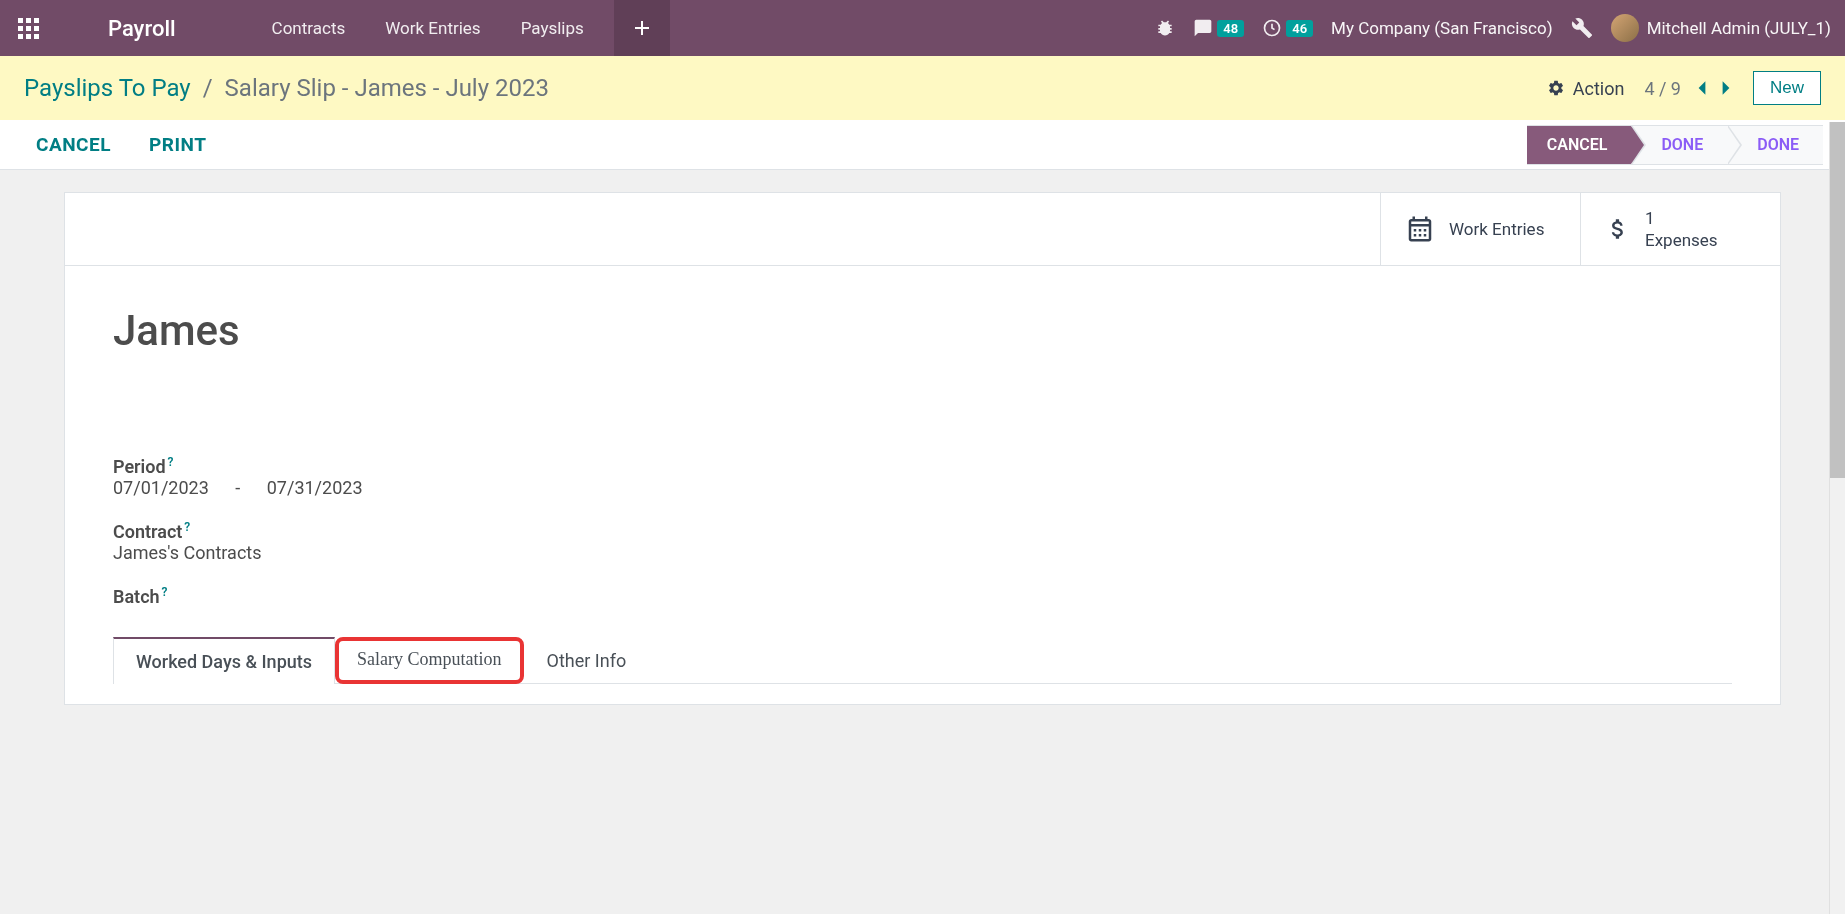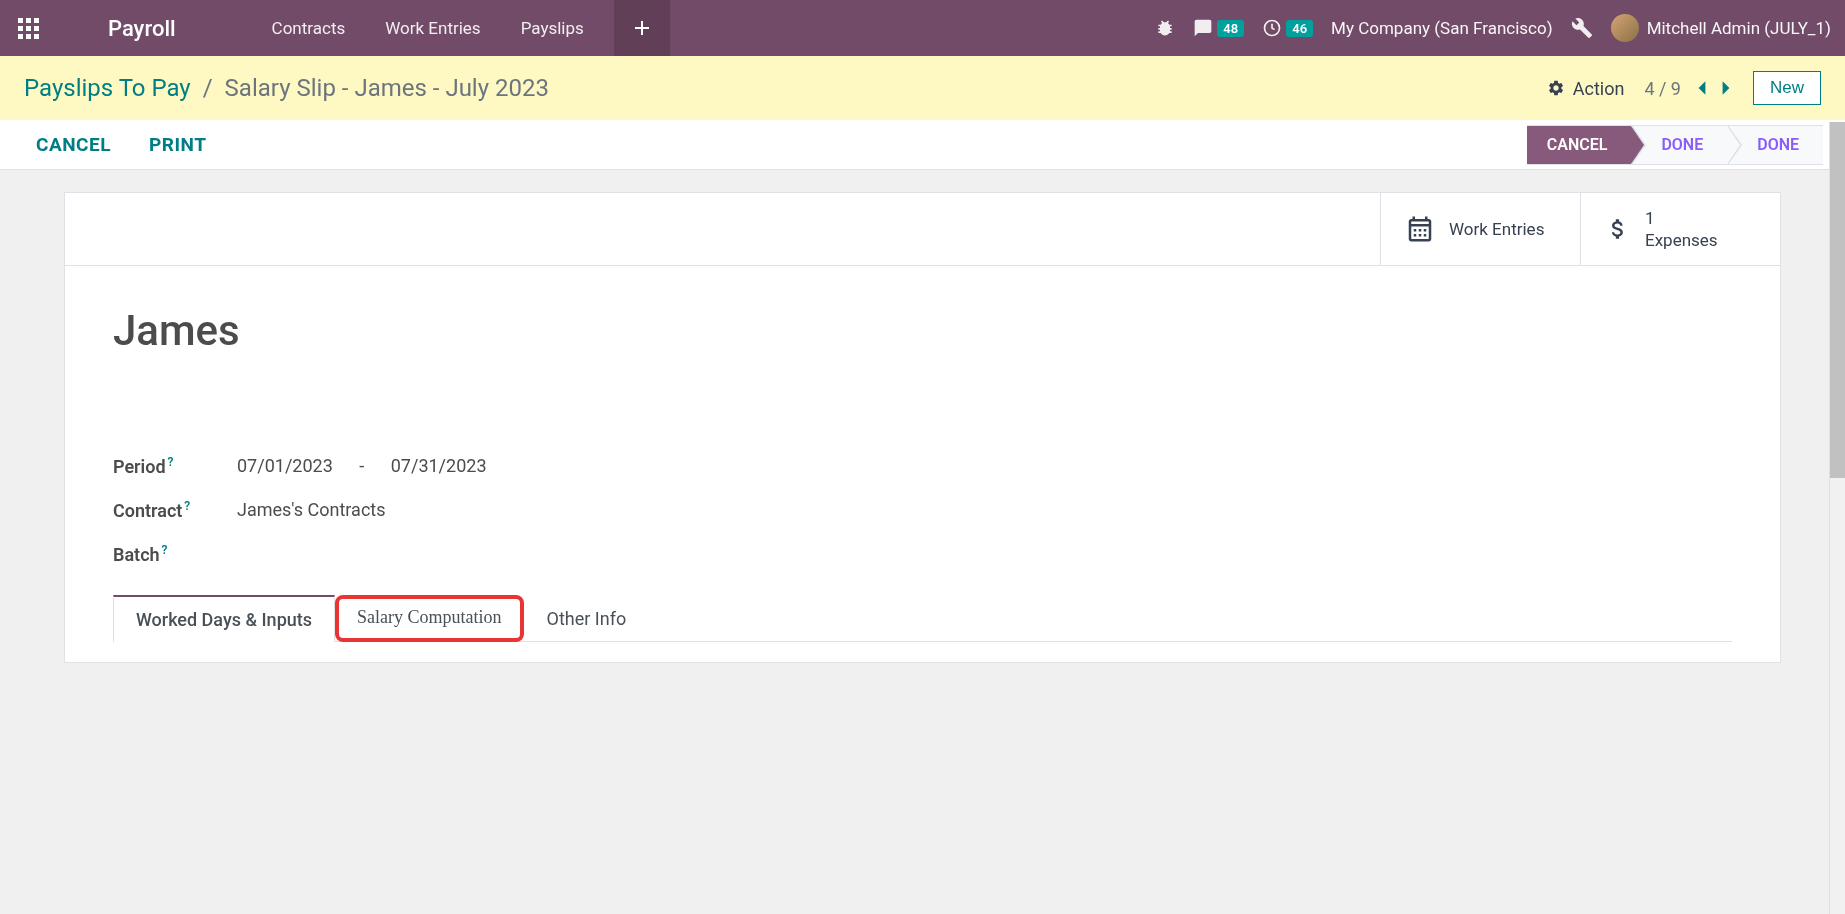--- a/index.html
+++ b/index.html
@@ -317,20 +317,21 @@
     .record-title {
       font-size: 42px;
       font-weight: 500;
       color: #4c4c4c;
       margin-bottom: 100px;
     }
     .field-row {
       display: flex;
       margin-bottom: 22px;
       font-size: 18px;
+      flex-direction: column;
     }
     .field-label {
       width: 124px;
       font-weight: 600;
       color: #4c4c4c;
       position: relative;
     }
     .field-help {
       color: #017e84;
       font-size: 12px;

